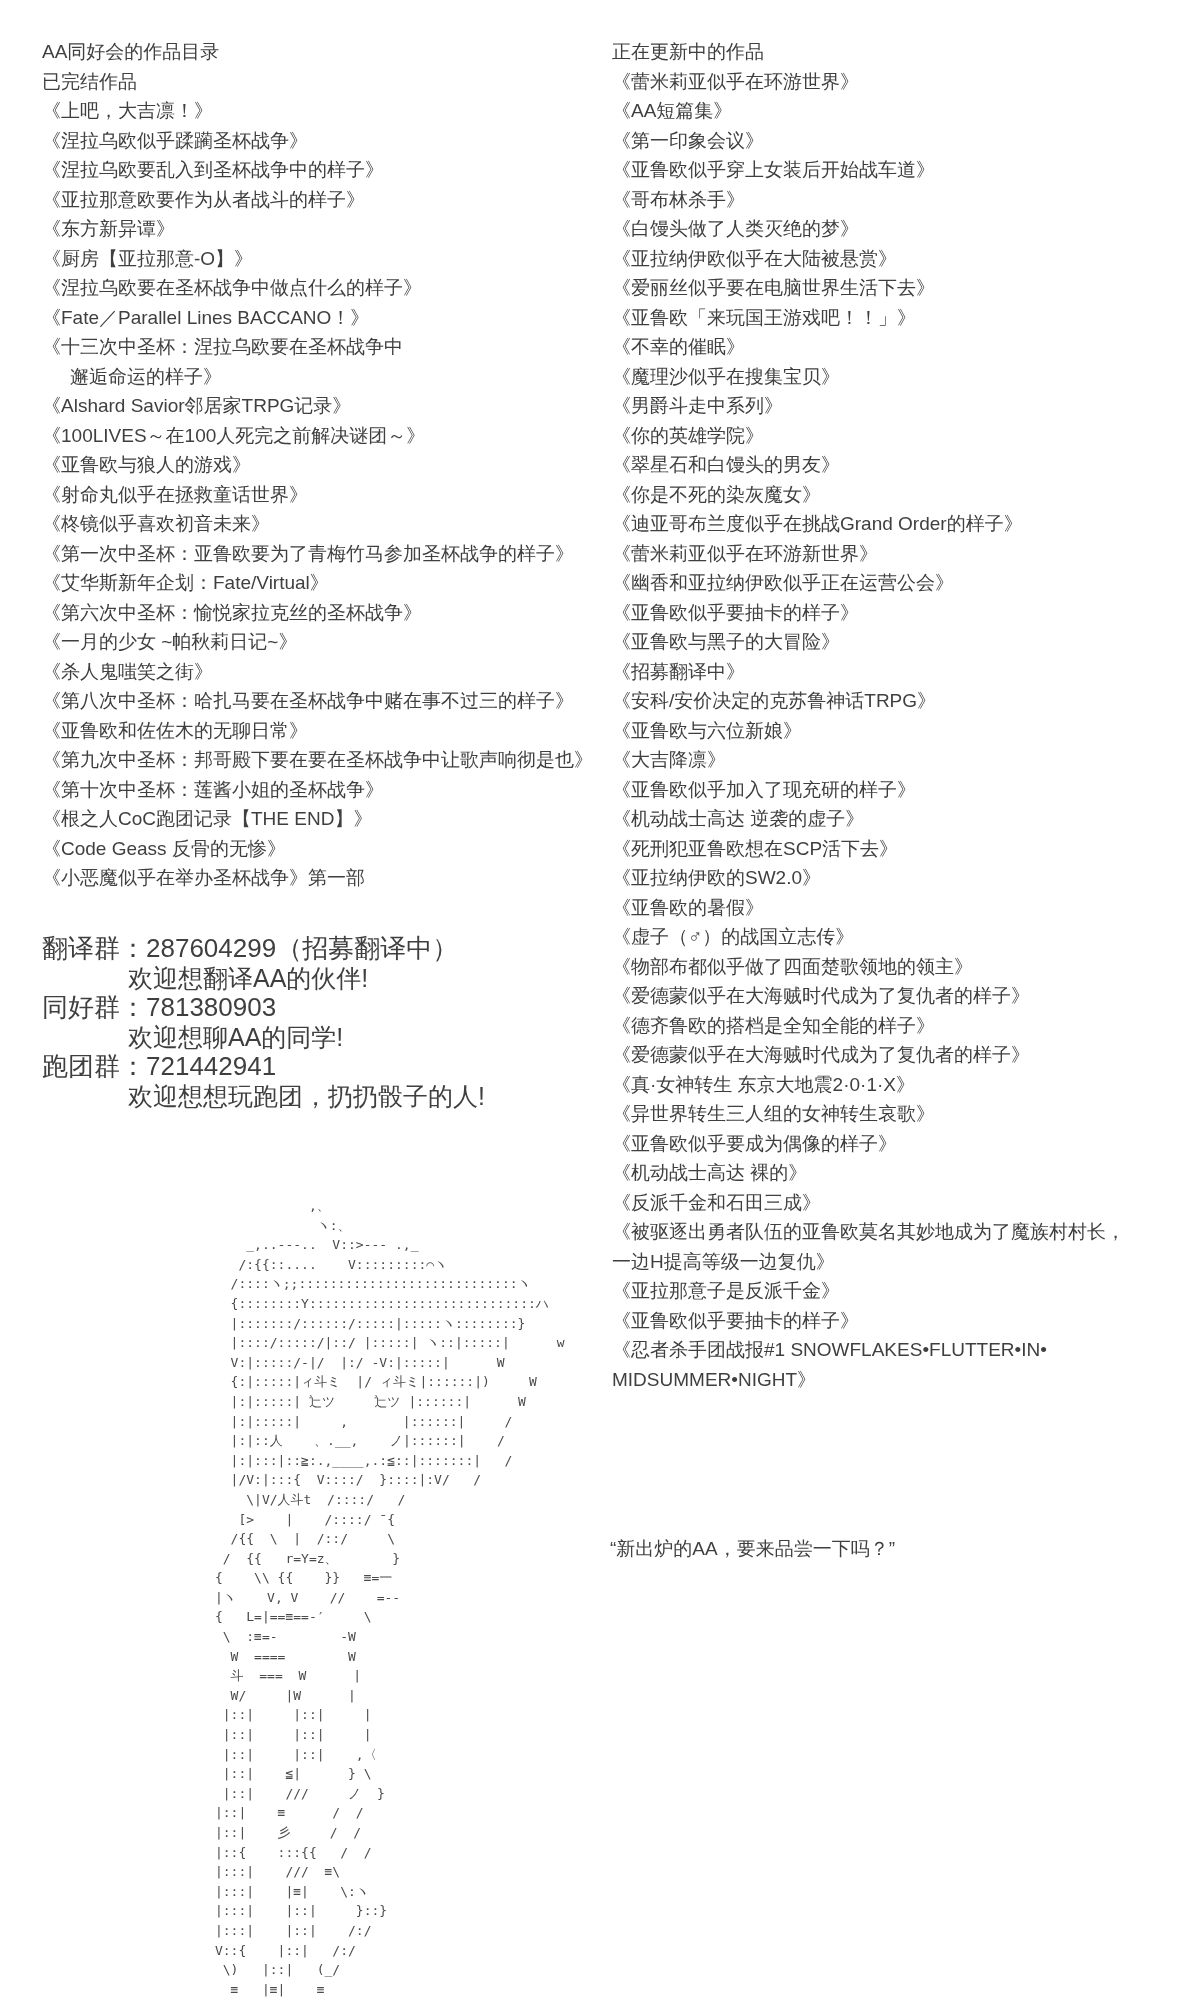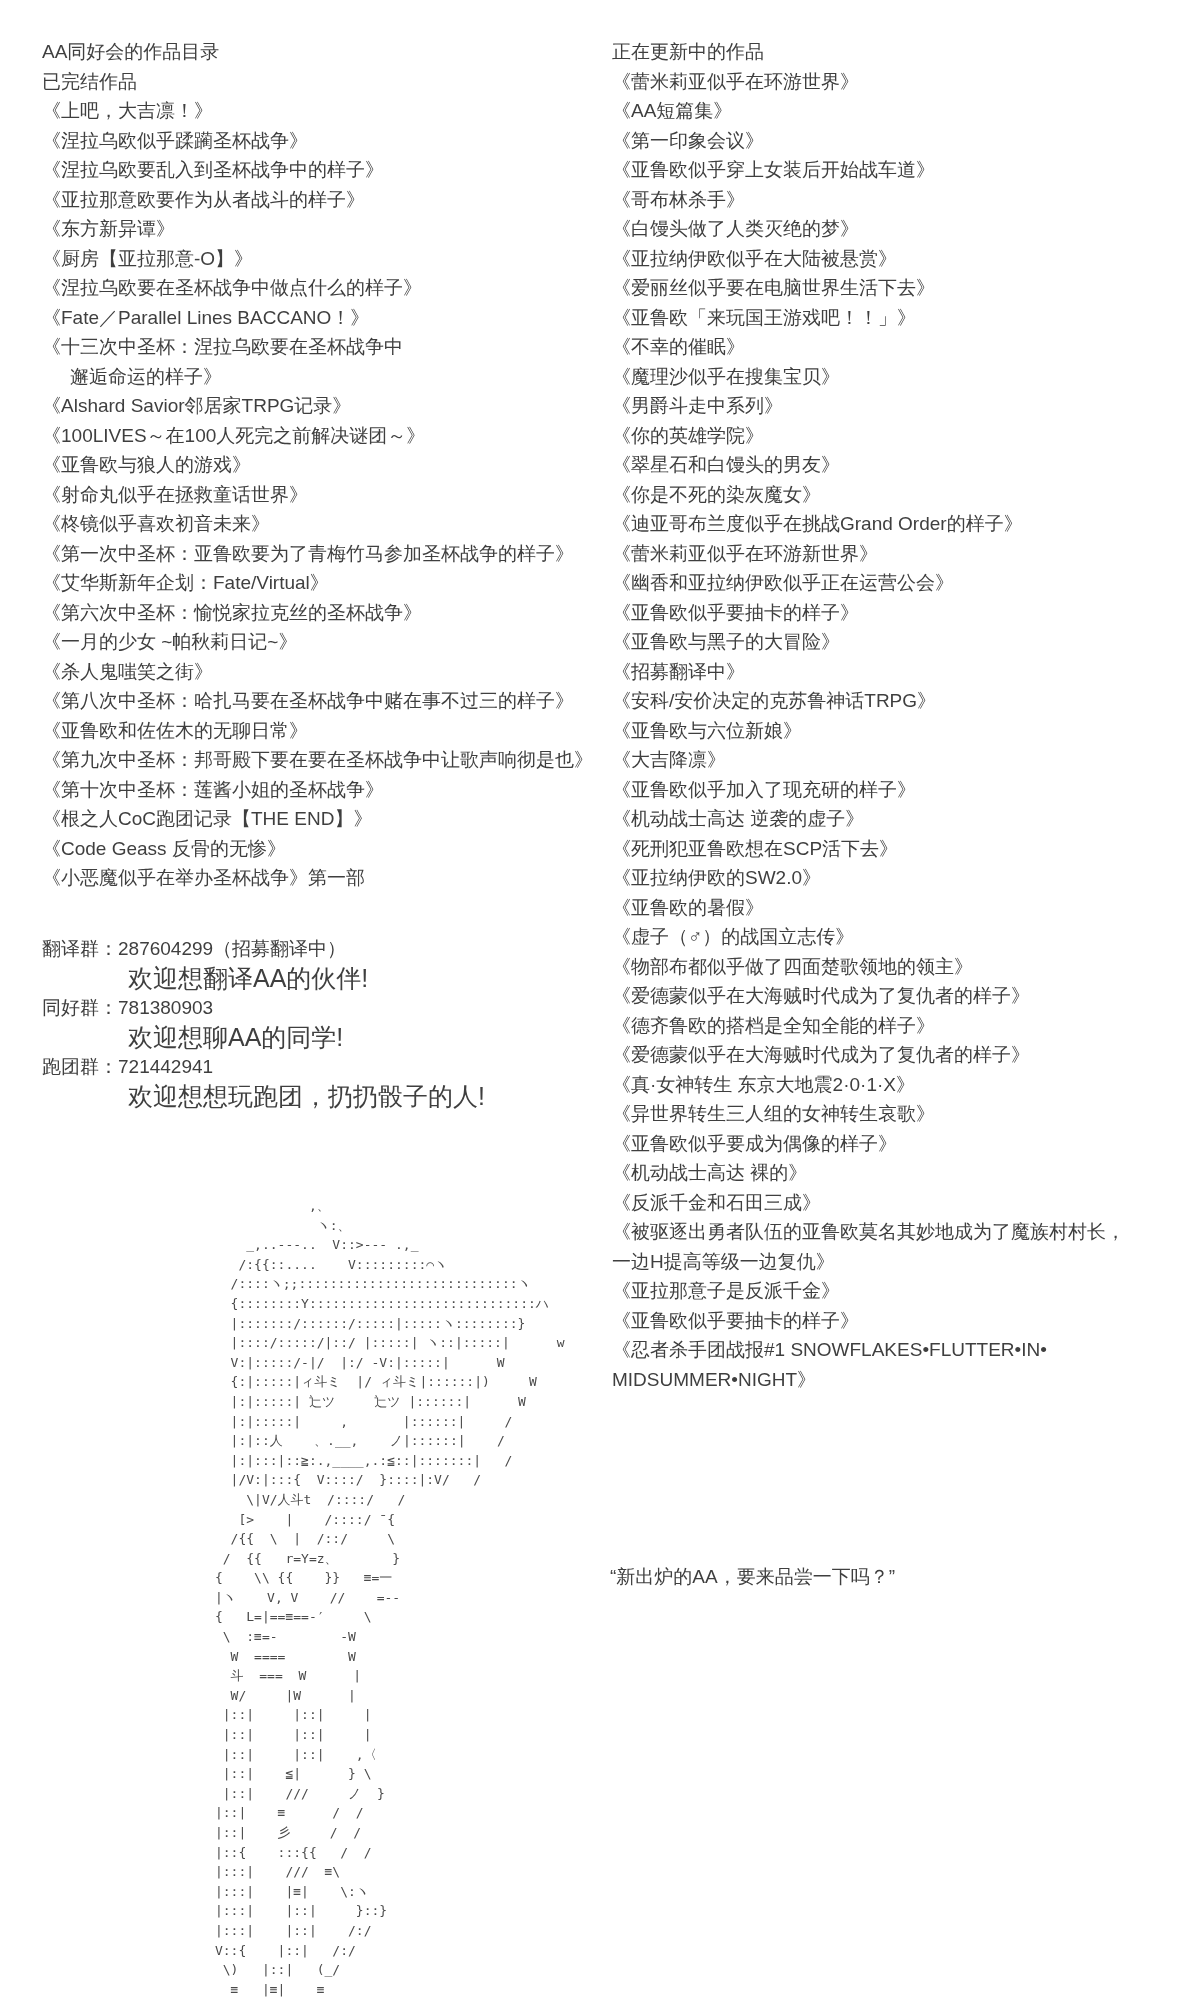--- a/index.html
+++ b/index.html
@@ -13,25 +13,25 @@
   }
   .col { position:absolute; }
   .line {
     font-size:19px;
     line-height:29.5px;
     white-space:nowrap;
   }
   .left-col  { left:42px;  top:37px;  width:575px; }
   .right-col { left:612px; top:37px;  width:590px; }
   .groups    { left:42px;  top:934px; width:560px; position:absolute; }
-  .group-line1 { font-size:19px; line-height:29.5px; white-space:nowrap; }
+  .group-line1 { font-size:26px; line-height:29.5px; white-space:nowrap; }
   .group-note  { font-size:25px; line-height:29.5px; white-space:nowrap; padding-left:86px; }
   .quote {
     position:absolute; left:610px; top:1534px;
-    font-size:19px; line-height:29.5px; white-space:nowrap;margin-top:28px;
+    font-size:19px; line-height:29.5px; white-space:nowrap;
   }
   .ascii {
     position:absolute; left:168px; top:1196px;
     font-family:"DejaVu Sans Mono","Liberation Mono",monospace;
     font-size:13px; line-height:19.6px;
     color:#4a4a4a;
     white-space:pre;
   }
 </style>
 </head>

